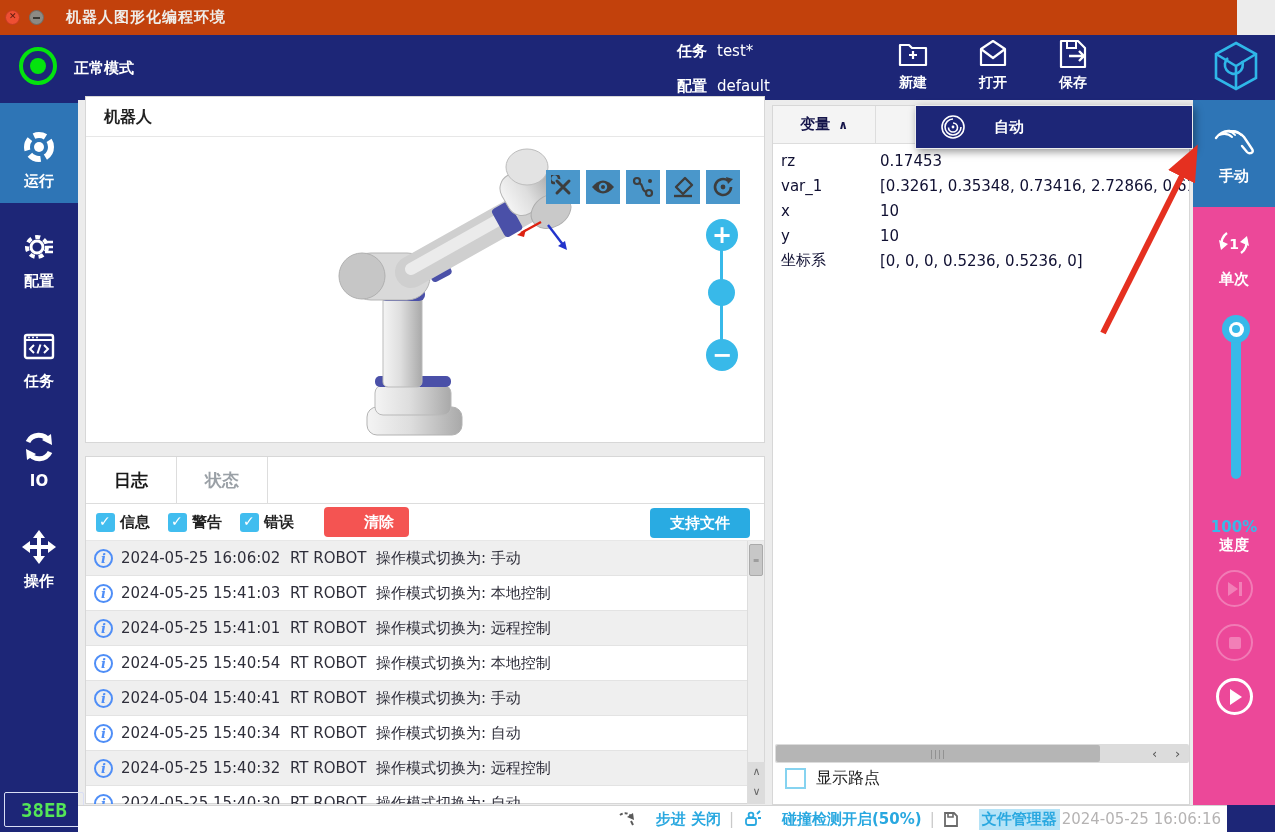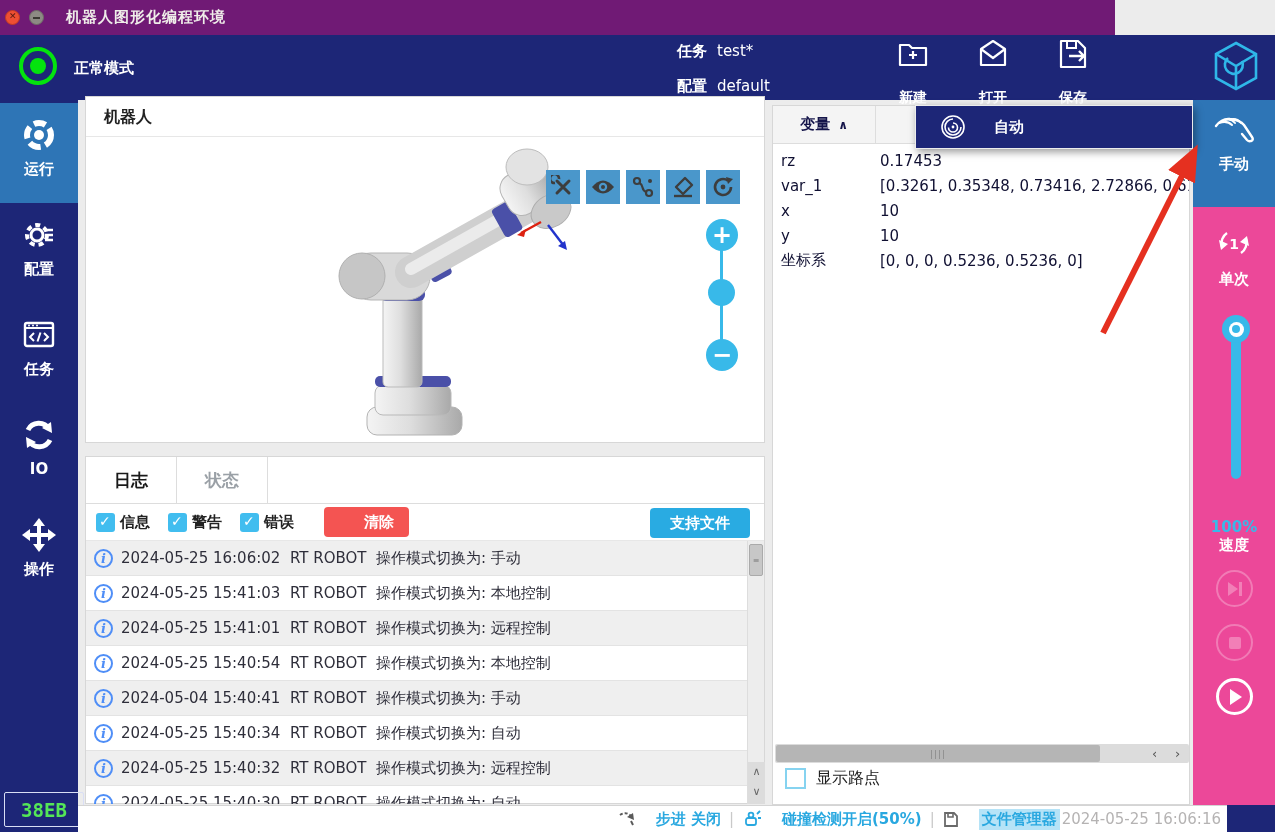--- a/index.html
+++ b/index.html
@@ -2,44 +2,44 @@
 <html><head>
 <meta charset="utf-8">
 <style>
   * { margin:0; padding:0; box-sizing:border-box; }
   html,body { width:1275px; height:832px; }
   body { font-family:"DejaVu Sans","Liberation Sans",sans-serif; background:#ececec; overflow:hidden; }
   .app { position:relative; width:1275px; height:832px; background:#ececec; }
   .abs { position:absolute; }
 
   
-  .titlebar { left:0; top:0; width:1115px; height:35px; background:#701a75; display:flex; align-items:center; }
+  .titlebar { left:0; top:0; width:1237px; height:35px; background:#c2410c; display:flex; align-items:center; }
   .winbtn { width:15px; height:15px; border-radius:50%; margin-left:9px; position:relative; }
   .winbtn.close { background:#ee4f33; border:1px solid #c23a22; margin-left:5px; }
   .winbtn.min { background:#8d8a84; border:1px solid #6f6c66; }
   .winbtn.min:after { content:""; position:absolute; left:3px; top:6px; width:7px; height:2px; background:#3a3833; }
   .winbtn.close:after { content:"✕"; position:absolute; left:3px; top:0px; font-size:9px; color:#5a1b10; }
   .wintitle { color:#efede9; font-weight:bold; font-size:15px; margin-left:22px; letter-spacing:1px; }
 
   
   .header { left:0; top:35px; width:1275px; height:65px; background:#1d2677; }
   .mode-ind { left:19px; top:47px; width:38px; height:38px; border-radius:50%; border:4px solid #04e30e; display:flex; align-items:center; justify-content:center; }
   .mode-ind .dot { width:16px; height:16px; border-radius:50%; background:#04e30e; }
   .mode-label { left:74px; top:59px; color:#fff; font-weight:bold; font-size:15px; }
   .kv { color:#fff; font-size:15px; display:flex; gap:10px; }
   .kv .k { font-weight:bold; }
   .hbtn { width:70px; text-align:center; color:#fff; cursor:pointer; }
-  .hbtn .lbl { font-size:14px; font-weight:bold; margin-top:18px; }
+  .hbtn .lbl { font-size:14px; font-weight:bold; margin-top:3px; }
   .hbtn svg { display:block; margin:0 auto; }
 
   
   .lsidebar { left:0; top:100px; width:78px; height:732px; background:#1d2677; }
   .rsidebar { left:1193px; top:100px; width:82px; height:705px; background:#ec4899; }
   .rsidebar-foot { left:1227px; top:805px; width:48px; height:27px; background:#1d2677; }
-  .nav-item { width:100%; height:100px; display:flex; flex-direction:column; align-items:center; padding-top:14px; cursor:pointer; color:#fff; }
+  .nav-item { width:100%; height:100px; display:flex; flex-direction:column; align-items:center; padding-top:26px; cursor:pointer; color:#fff; }
   .nav-item.active { background:#2e75b6; }
   .nav-label { font-size:15px; font-weight:bold; margin-top:7px; }
   .badge { left:4px; top:792px; width:80px; height:35px; border:1px solid #d9def5; border-radius:2px; display:flex; align-items:center; justify-content:center; color:#54e657; font-size:19px; font-weight:bold; font-family:"DejaVu Sans Mono",monospace; }
 
   
   .slider-wrap { left:1222px; top:315px; width:28px; height:170px; }
   .slider-track { position:absolute; left:9px; top:12px; width:10px; height:152px; background:#38b9e9; border-radius:5px; }
   .slider-knob { position:absolute; left:0; top:0; width:28px; height:28px; border-radius:50%; background:#38b9e9; display:flex; align-items:center; justify-content:center; cursor:pointer; }
   .slider-knob .inner { width:15px; height:15px; border-radius:50%; background:#fff; display:flex; align-items:center; justify-content:center; }
   .slider-knob .core { width:8px; height:8px; border-radius:50%; background:#38b9e9; }

